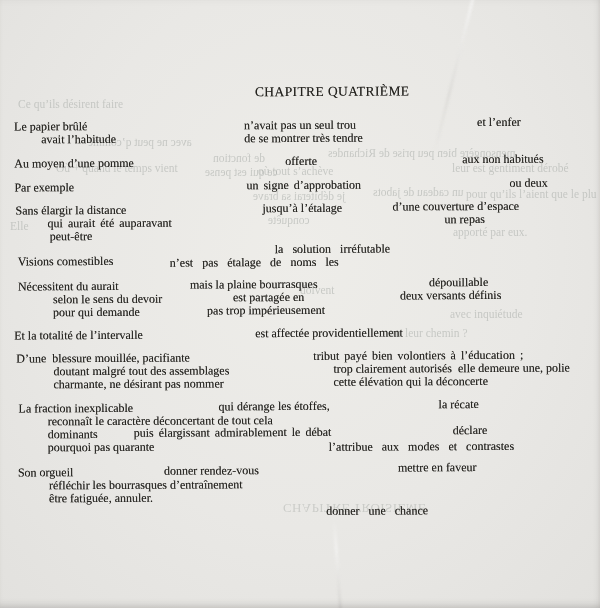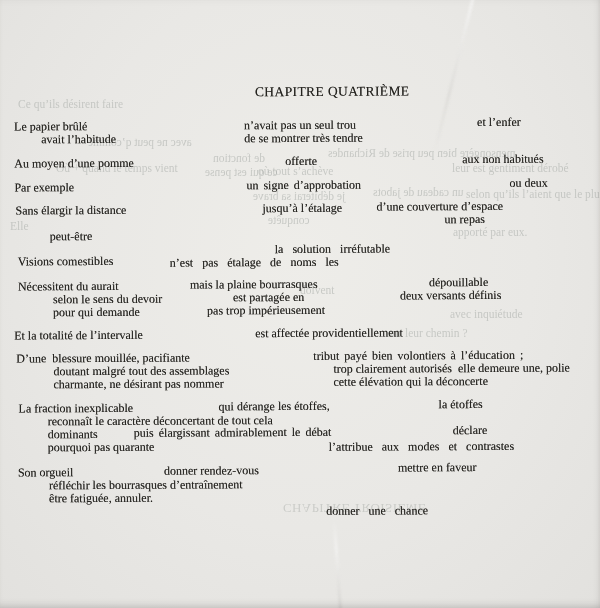--- a/index.html
+++ b/index.html
@@ -55,21 +55,21 @@
     <span class="bleed" style="left:18px;top:98px">Ce qu’ils désirent faire</span>
     <span class="bleed fx" style="left:88px;top:136px">avec ne peut q’comme</span>
     <span class="bleed fx" style="left:328px;top:147px">mensongère bien peu prise de Richandes</span>
     <span class="bleed" style="left:452px;top:162px">leur est gentiment dérobé</span>
     <span class="bleed fx" style="left:213px;top:152px">de fonction</span>
     <span class="bleed fx" style="left:205px;top:166px">ce qui est pense</span>
     <span class="bleed" style="left:258px;top:165px">où tout s’achève</span>
     <span class="bleed" style="left:56px;top:162px">Où + quand le temps vient</span>
     <span class="bleed fx" style="left:253px;top:190px">je débiterai sa brave</span>
     <span class="bleed fx" style="left:373px;top:186px">un cadeau de jabots</span>
-    <span class="bleed" style="left:466px;top:188px">selon qu’ils l’aient que le plu</span>
+    <span class="bleed" style="left:466px;top:188px">pour qu’ils l’aient que le plu</span>
     <span class="bleed" style="left:453px;top:226px">apporté par eux.</span>
     <span class="bleed fx" style="left:268px;top:214px">conquête</span>
     <span class="bleed" style="left:300px;top:284px">doivent</span>
     <span class="bleed" style="left:450px;top:308px">avec inquiétude</span>
     <span class="bleed" style="left:388px;top:327px">sur leur chemin ?</span>
     <span class="bleed" style="left:10px;top:220px">Elle</span>
     <span class="bleed fy" style="left:283px;top:500px">CHAPITRE TROISIÈME</span>
   </div>
 
   <div class="crease" id="crease-top"></div>
@@ -87,21 +87,22 @@
     <span class="frag" style="left:15px;top:156px">Au moyen d’une pomme</span>
     <span class="frag" style="left:286px;top:155px">offerte</span>
     <span class="frag" style="left:463px;top:154px">aux non habitués</span>
 
     <span class="frag" style="left:15px;top:180px">Par exemple</span>
     <span class="frag w1" style="left:247px;top:179px">un signe d’approbation</span>
     <span class="frag" style="left:510px;top:178px">ou deux</span>
 
     <span class="frag" style="left:16px;top:203px">Sans élargir la distance</span>
     <span class="frag" style="left:263px;top:202px">jusqu’à l’étalage</span>
-    <span class="frag" style="left:377px;top:201px">d’une couverture d’espace</span>
+    <span class="frag" style="left:393px;top:201px">d’une couverture d’espace</span>
+    <span class="frag w1" style="left:48px;top:216px">qui aurait été auparavant</span>
     <span class="frag w2" style="left:275px;top:215px">la solution irréfutable</span>
     <span class="frag" style="left:445px;top:214px">un repas</span>
     <span class="frag" style="left:50px;top:229px">peut-être</span>
     <span class="frag w2" style="left:170px;top:228px">n’est pas étalage de noms les</span>
 
     <span class="frag" style="left:18px;top:254px">Visions comestibles</span>
 
     <span class="frag" style="left:18px;top:279px">Nécessitent du aurait</span>
     <span class="frag" style="left:190px;top:278px">mais la plaine bourrasques</span>
     <span class="frag" style="left:429px;top:277px">dépouillable</span>
@@ -116,21 +117,21 @@
 
     <span class="frag" style="left:16px;top:351px">D’une  blessure mouillée, pacifiante</span>
     <span class="frag w1" style="left:313px;top:350px">tribut payé bien volontiers à l’éducation ;</span>
     <span class="frag" style="left:53px;top:364px">doutant malgré tout des assemblages</span>
     <span class="frag" style="left:333px;top:363px">trop clairement autorisés  elle demeure une, polie</span>
     <span class="frag" style="left:53px;top:377px">charmante, ne désirant pas nommer</span>
     <span class="frag" style="left:333px;top:376px">cette élévation qui la déconcerte</span>
 
     <span class="frag" style="left:18px;top:401px">La fraction inexplicable</span>
     <span class="frag" style="left:218px;top:400px">qui dérange les étoffes,</span>
-    <span class="frag" style="left:438px;top:399px">la étoffes</span>
+    <span class="frag" style="left:438px;top:399px">la récate</span>
     <span class="frag" style="left:47px;top:414px">reconnaît le caractère déconcertant de tout cela</span>
     <span class="frag w2" style="left:328px;top:413px">l’attribue aux modes et contrastes</span>
     <span class="frag" style="left:47px;top:427px">dominants</span>
     <span class="frag w1" style="left:133px;top:426px">puis élargissant admirablement le débat</span>
     <span class="frag" style="left:452px;top:425px">déclare</span>
     <span class="frag" style="left:47px;top:440px">pourquoi pas quarante</span>
 
     <span class="frag" style="left:17px;top:465px">Son orgueil</span>
     <span class="frag" style="left:163px;top:464px">donner rendez-vous</span>
     <span class="frag" style="left:397px;top:462px">mettre en faveur</span>

